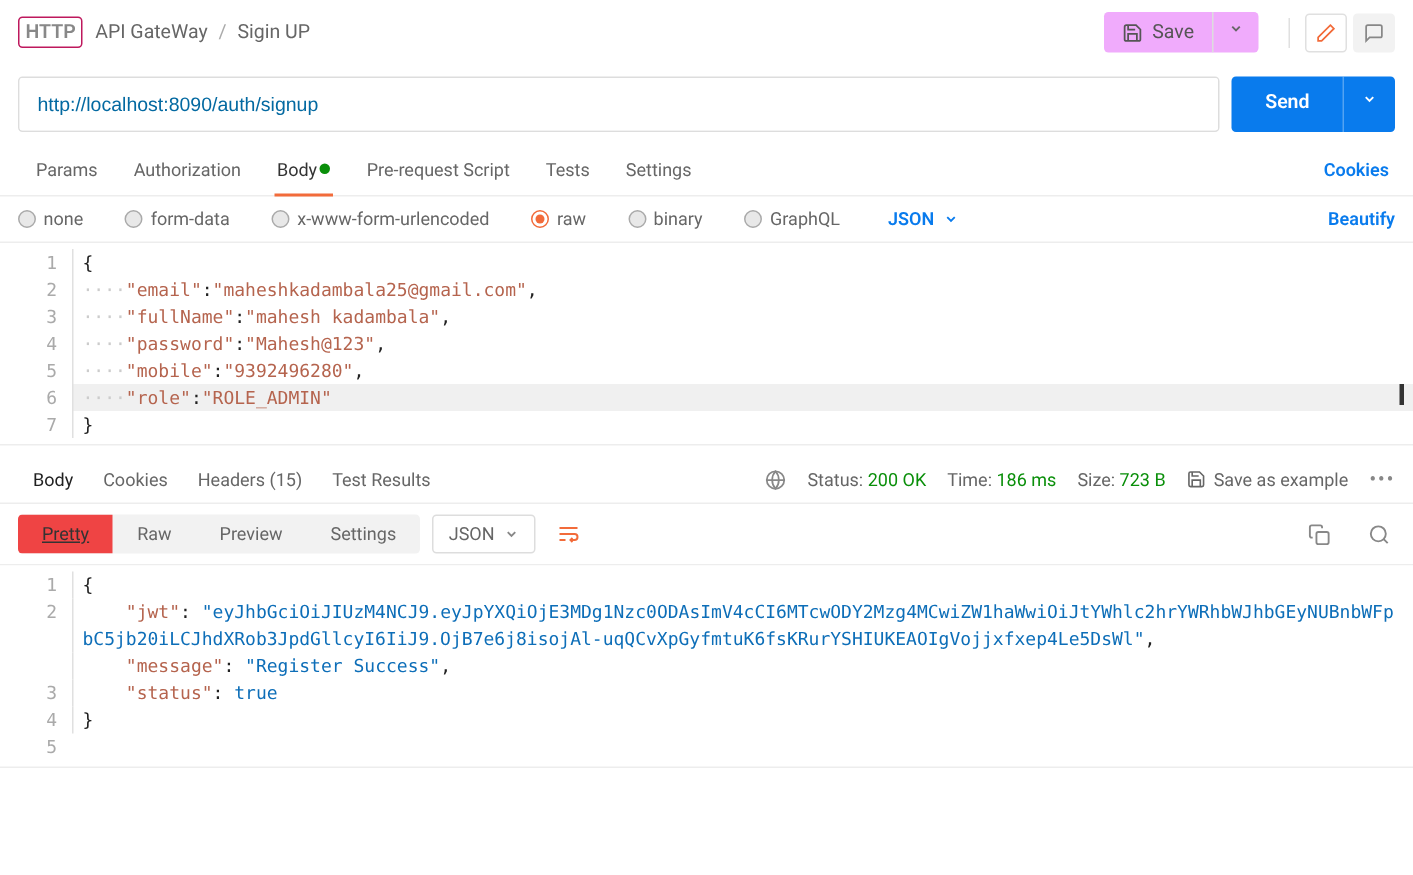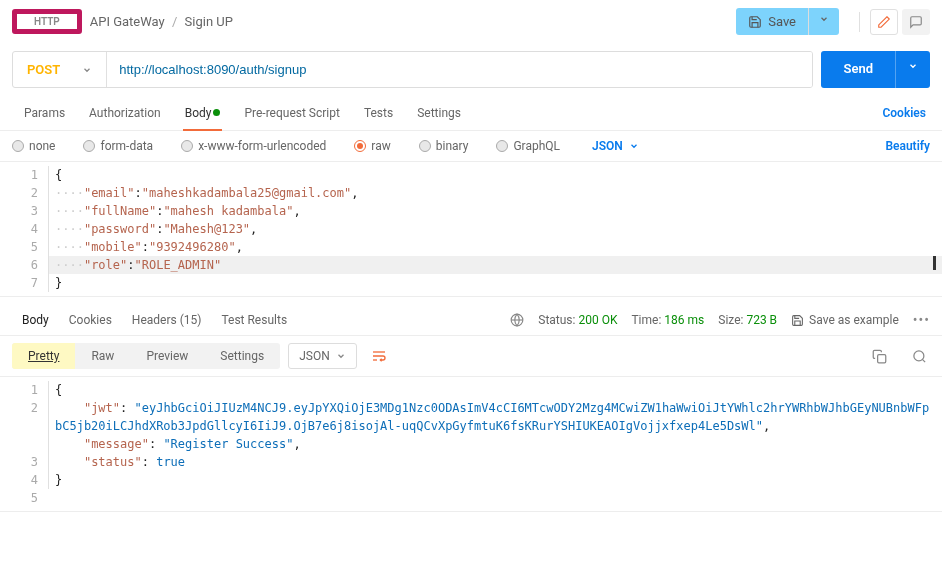--- a/index.html
+++ b/index.html
@@ -1,22 +1,22 @@
 <!DOCTYPE html>
 <html><head>
 <meta charset="utf-8">
 <style>
 * { box-sizing: border-box; margin: 0; padding: 0; }
 body { font-family: -apple-system, BlinkMacSystemFont, "Segoe UI", Roboto, sans-serif; font-size: 12px; color: #212121; background: #fff; width: 942px; }
 .header { display: flex; align-items: center; padding: 8px 12px; }
-.http-badge { display: inline-flex; align-items: center; padding: 2px 17px; border: 5px solid #be185d; border-radius: 3px; font-size: 10px; color: #888; margin-right: 8px; font-weight: 600; }
+.http-badge { display: inline-flex; align-items: center; padding: 2px 4px; border: 1px solid #be185d; border-radius: 3px; font-size: 13px; color: #888; margin-right: 8px; font-weight: 600; }
 .breadcrumb { color: #666; font-size: 13px; flex: 1; }
 .breadcrumb .sep { color: #aaa; margin: 0 4px; }
 .header-actions { display: flex; align-items: center; gap: 0; }
-.save-btn-group { display: flex; background: #7dd3fc; border-radius: 3px; overflow: hidden; margin-right: 10px; }
+.save-btn-group { display: flex; background: #f0abfc; border-radius: 3px; overflow: hidden; margin-right: 10px; }
 .save-btn { display: flex; align-items: center; padding: 6px 12px; cursor: pointer; color: #555; gap: 6px; font-size: 13px; }
 .save-chevron { padding: 6px 10px; cursor: pointer; color: #555; border-left: 1px solid #ddd; }
 .header-divider { width: 1px; height: 20px; background: #e0e0e0; margin: 0 10px; }
 .icon-btn { width: 28px; height: 26px; display: flex; align-items: center; justify-content: center; cursor: pointer; border-radius: 3px; color: #888; }
 .edit-btn { color: #f26b3a; border: 1px solid #e0e0e0; margin-right: 4px; }
 .comment-btn { background: #f2f2f2; }
 
 .url-row { display: flex; padding: 8px 12px; gap: 8px; }
 .url-box { flex: 1; display: flex; border: 1px solid #ddd; border-radius: 3px; overflow: hidden; }
 .method-select { display: flex; align-items: center; padding: 0 14px; cursor: pointer; gap: 22px; color: #ffb400; font-weight: 600; font-size: 13px; border-right: 1px solid #e0e0e0; }
@@ -51,27 +51,27 @@
 .cursor-hint { position: absolute; right: 6px; top: 94px; width: 3px; height: 14px; background: #333; }
 .tok-str { color: #b5644e; }
 .tok-bool { color: #0d6eb8; }
 .tok-ws { color: #ccc; }
 
 .response-tabs { display: flex; align-items: center; padding: 8px 12px 0 12px; border-bottom: 1px solid #ededed; font-size: 12px; }
 .rtab { padding: 8px 10px; color: #666; cursor: pointer; }
 .rtab.active { color: #212121; font-weight: 400; }
 .response-meta { margin-left: auto; display: flex; align-items: center; gap: 14px; color: #666; }
 .meta-item .val { color: #0a8f0a; }
-.save-example { display: flex; align-items: center; gap: 5px; cursor: pointer; }
+.save-example { display: flex; gap: 5px; cursor: pointer; }
 .more-icon { cursor: pointer; color: #888; letter-spacing: 1px; font-size: 14px; }
 
 .response-subbar { display: flex; align-items: center; padding: 6px 12px; gap: 8px; border-bottom: 1px solid #ededed; font-size: 12px; }
 .sub-tabs { display: flex; background: #f2f2f2; border-radius: 3px; overflow: hidden; }
 .sub-tab { padding: 6px 16px; color: #666; cursor: pointer; }
-.sub-tab.active { background: #fef9c3; color: #333; text-decoration: underline; }
+.sub-tab.active { background: #ef4444; color: #333; text-decoration: underline; }
 .json-dd2 { display: flex; align-items: center; gap: 6px; border: 1px solid #ddd; padding: 5px 10px; border-radius: 3px; cursor: pointer; color: #666; }
 .wrap-btn { width: 28px; height: 28px; display: flex; align-items: center; justify-content: center; cursor: pointer; color: #f26b3a; }
 .response-actions { margin-left: auto; display: flex; gap: 18px; color: #888; }
 .response-actions .icon-btn { width: 22px; height: 22px; }
 
 .response-code { font-family: Consolas, Monaco, monospace; font-size: 12px; line-height: 18px; display: flex; }
 .response-code .code-line.wrap { white-space: pre-wrap; word-break: break-all; height: auto; padding-right: 10px; }
 
 svg { display: block; }
 .chev-down { width: 10px; height: 10px; }
@@ -111,26 +111,20 @@
     <div class="icon-btn comment-btn">
       <svg width="14" height="14" viewBox="0 0 24 24" fill="none" stroke="#888" stroke-width="2">
           <path d="M21 15a2 2 0 0 1-2 2H7l-4 4V5a2 2 0 0 1 2-2h14a2 2 0 0 1 2 2z"></path>
         </svg>
     </div>
   </div>
 </div>
 
 <div class="url-row">
   <div class="url-box">
-    <div class="method-select">
-      <span>POST</span>
-      <svg class="chev-down" viewBox="0 0 24 24" fill="none" stroke="#888" stroke-width="3">
-          <polyline points="6 9 12 15 18 9"></polyline>
-        </svg>
-    </div>
     <input class="url-input" value="http://localhost:8090/auth/signup" style="">
   </div>
   <div class="send-btn-group">
     <div class="send-btn">Send</div>
     <div class="send-chevron">
       <svg class="chev-down" viewBox="0 0 24 24" fill="none" stroke="#fff" stroke-width="3">
           <polyline points="6 9 12 15 18 9"></polyline>
         </svg>
     </div>
   </div>

